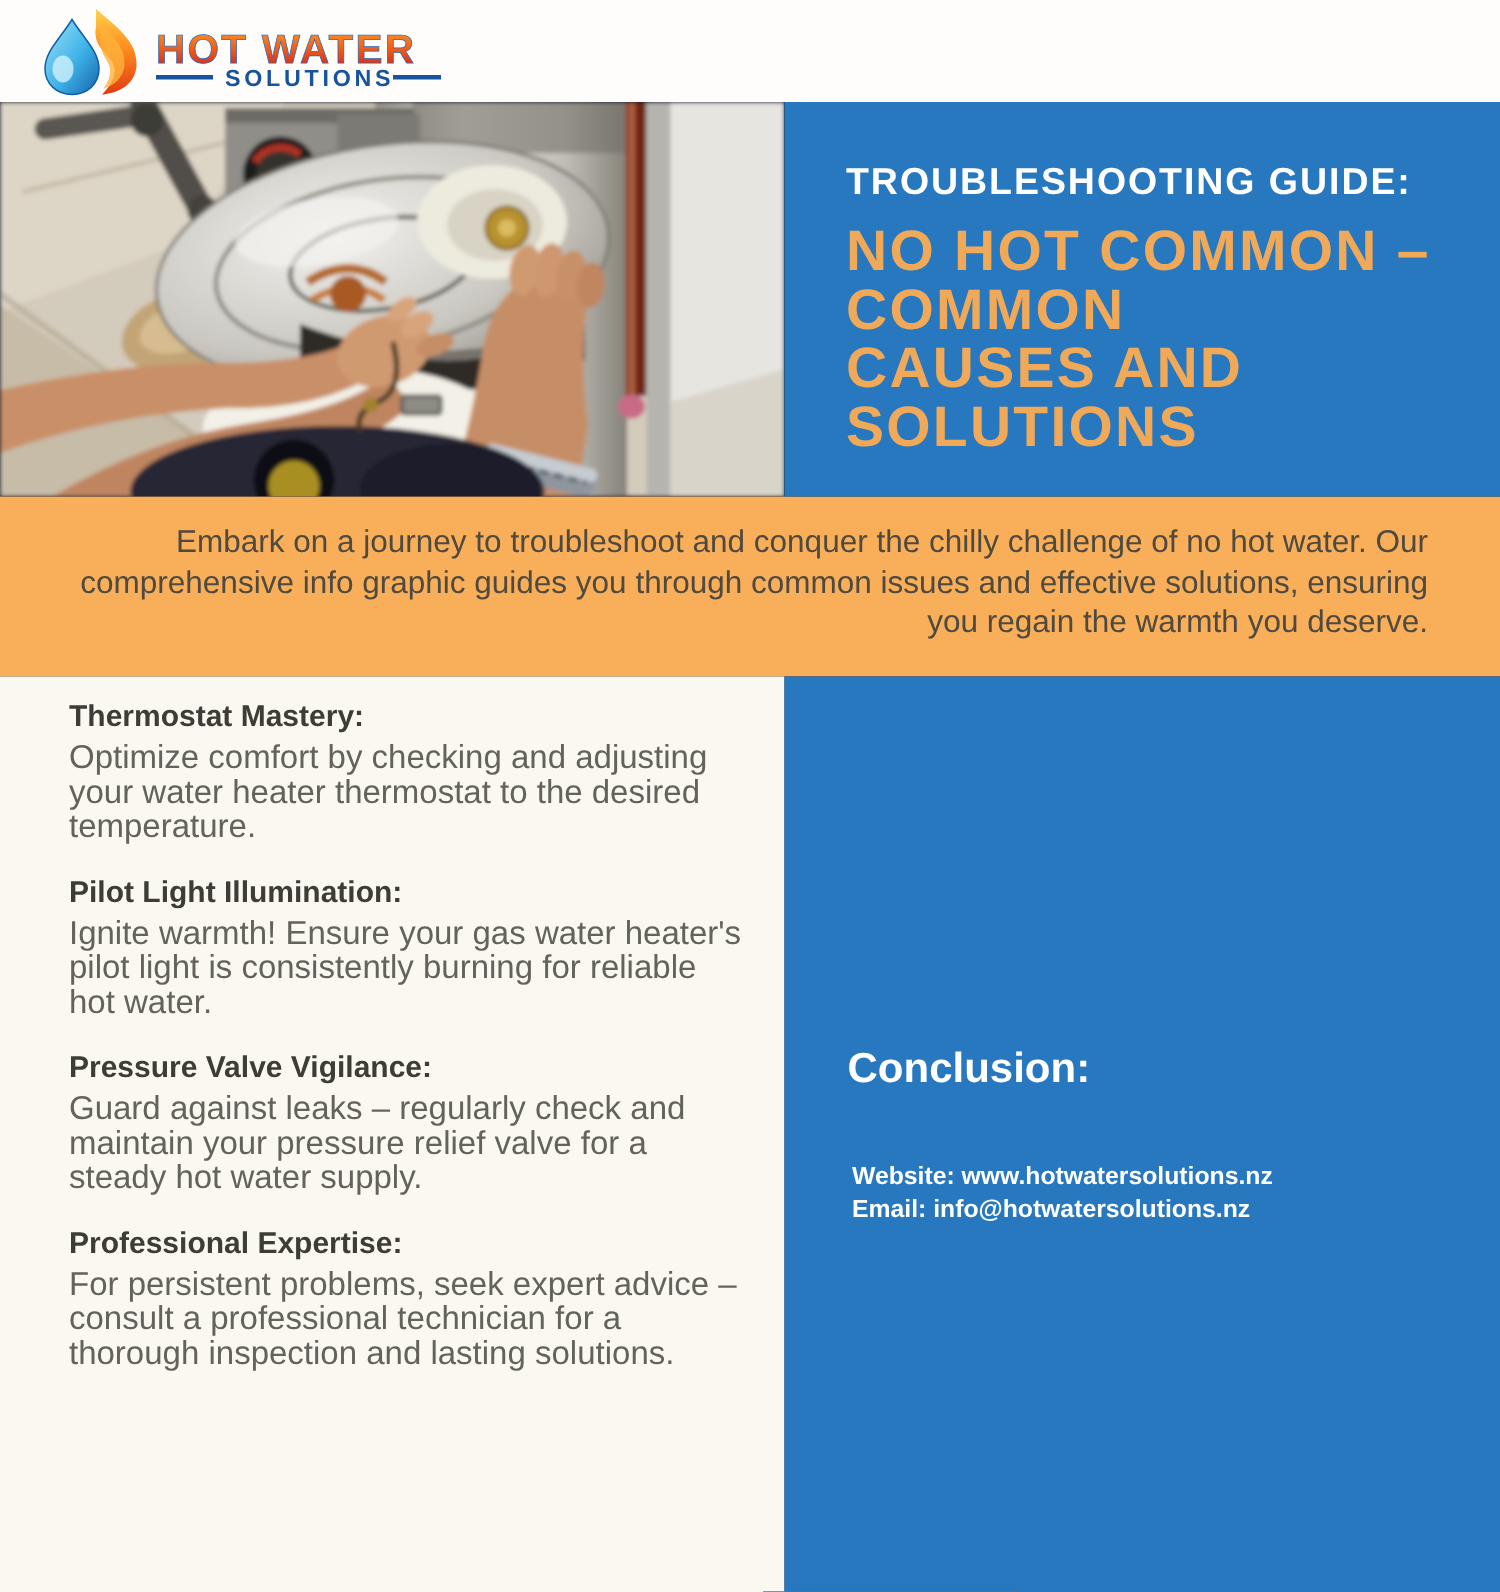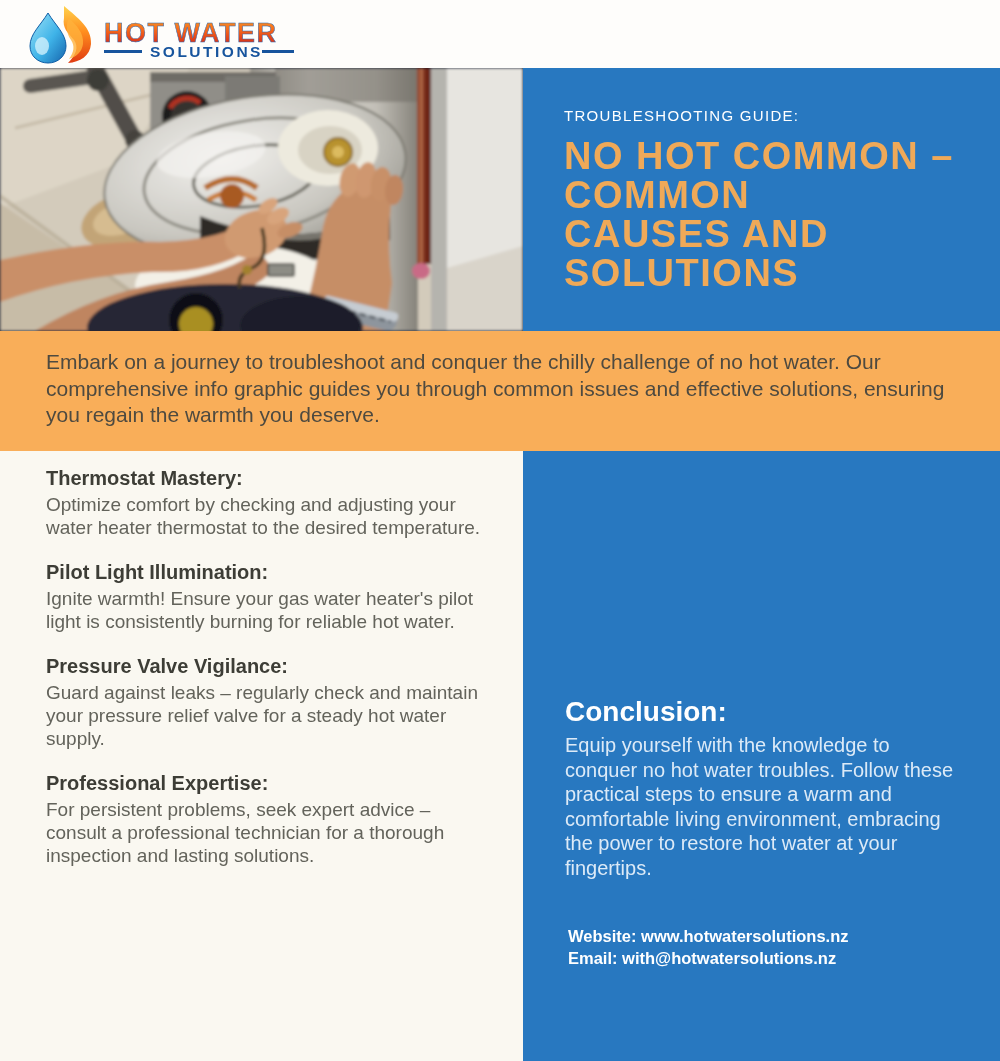--- a/index.html
+++ b/index.html
@@ -17,51 +17,51 @@
 
   
   .hero { display: flex; height: 263px; }
   .hero-photo { width: 523px; height: 263px; flex: 0 0 523px; overflow: hidden; }
   .hero-photo svg { display: block; }
   .blue-panel {
     flex: 1; background: #2878c0;
     padding: 39px 30px 0 41px; box-sizing: border-box;
   }
   .kicker {
-    color: #ffffff; font-size: 15px; font-weight: normal;
+    color: #ffffff; font-size: 25px; font-weight: bold;
     letter-spacing: 1.3px; margin: 0 0 13px 0;
   }
   .hero-title {
     color: #efa958; font-size: 38px; font-weight: bold;
     letter-spacing: 1.5px; line-height: 39px; margin: 0;
   }
 
   
   .intro-band {
     height: 120px; background: #f9ae59;
-    padding: 18px 48px 0 46px; box-sizing: border-box;
+    padding: 18px 48px 0 46px; box-sizing: border-box; text-align: right;
   }
   .intro-band p {
     margin: 0; font-size: 21px; line-height: 26.5px;
     color: #4e4a40; max-width: 910px;
   }
 
   
   .main { display: flex; height: 610px; }
   .left-col {
     width: 523px; flex: 0 0 523px; background: #faf8f1;
     padding: 15px 28px 0 46px; box-sizing: border-box;
   }
   .section { margin-bottom: 21px; }
   .section h3 {
     margin: 0 0 3px 0; font-size: 20px; line-height: 24px;
     color: #3d3d36; font-weight: bold;
   }
   .section p {
-    margin: 0; font-size: 19px; line-height: 23px; color: #63635b;
+    margin: 0; font-size: 22px; line-height: 23px; color: #63635b;
   }
 
   .right-col {
     flex: 1; background: #2878c0;
     padding: 245px 36px 0 42px; box-sizing: border-box;
   }
   .conclusion h3 {
     margin: 0 0 5px 0; color: #ffffff; font-size: 28px; font-weight: bold;
   }
   .conclusion p {
@@ -261,22 +261,21 @@
       </div>
       <div class="section">
         <h3>Professional Expertise:</h3>
         <p>For persistent problems, seek expert advice – consult a professional technician for a thorough inspection and lasting solutions.</p>
       </div>
     </div>
 
     <div class="right-col">
       <div class="conclusion">
         <h3>Conclusion:</h3>
-        <p>Equip yourself with the knowledge to conquer no hot water troubles. Follow these practical steps to ensure a warm and comfortable living environment, embracing the power to restore hot water at your fingertips.</p>
       </div>
       <div class="contact">
         <div class="contact-line">Website: www.hotwatersolutions.nz</div>
-        <div class="contact-line">Email: with@hotwatersolutions.nz</div>
+        <div class="contact-line">Email: info@hotwatersolutions.nz</div>
       </div>
     </div>
   </div>
 
 </div>
 
 </body></html>

